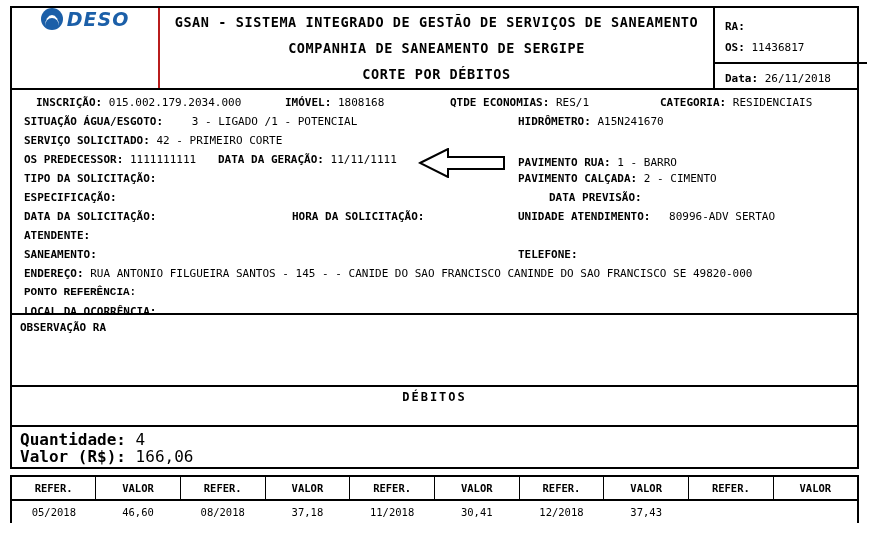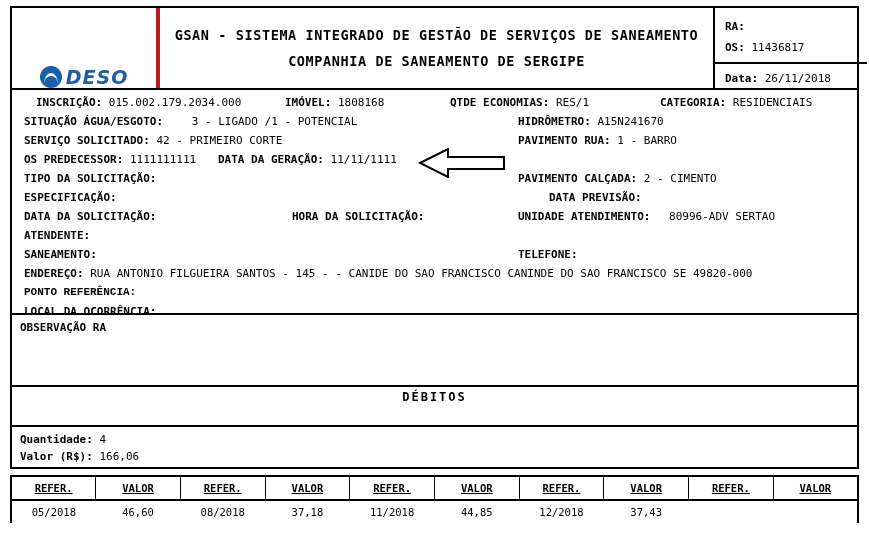--- a/index.html
+++ b/index.html
@@ -24,23 +24,23 @@
 
   
   .header {
     display: flex;
     border: 2px solid #000;
     height: 84px;
     box-sizing: border-box;
   }
   .logo-cell {
     width: 148px;
-    border-right: 4px solid #b91c1c;
+    border-right: 2px solid #b91c1c;
     display: flex;
-    align-items: flex-end;
+    align-items: flex-start;
     justify-content: center;
     box-sizing: border-box;
   }
   .logo {
     display: flex;
     align-items: center;
     gap: 4px;
   }
   .logo-mark {
     width: 22px;
@@ -152,62 +152,63 @@
     font-weight: bold;
     letter-spacing: 2px;
     line-height: 21px;
   }
   .totais {
     border: 2px solid #000;
     border-top: none;
     height: 42px;
     box-sizing: border-box;
     padding: 4px 8px;
-    font-size: 11px;
+    font-size: 16px;
     line-height: 17px;
   }
 
   
   .tbl {
     border-collapse: collapse;
     width: 849px;
     margin-top: 6px;
     table-layout: fixed;
   }
   .tbl th, .tbl td {
     border: 1px solid #000;
     font-size: 10.5px;
     text-align: center;
     height: 20px;
     font-family: "DejaVu Sans Mono", monospace;
   }
   .tbl th { font-weight: bold; }
   .tbl td { font-weight: normal; border-top: none; border-bottom: none; }
   .tbl tr.vals td { border: none; }
-  .tbl thead tr th { border-width: 2px 1px; text-decoration: underline; }
+  .tbl thead tr th { border-width: 2px 1px; }
   .tbl thead tr th:first-child { border-left-width: 2px; }
   .tbl thead tr th:last-child { border-right-width: 2px; }
   .tbl tbody tr td:first-child { border-left: 2px solid #000; }
   .tbl tbody tr td:last-child { border-right: 2px solid #000; }
 </style>
 </head>
 <body>
 
 <div class="page">
 
   <div class="header">
     <div class="logo-cell">
       <div class="logo">
         <span class="logo-mark"></span>
         <span class="logo-text">DESO</span>
       </div>
     </div>
     <div class="title-cell">
       <div>GSAN - SISTEMA INTEGRADO DE GESTÃO DE SERVIÇOS DE SANEAMENTO</div>
       <div>COMPANHIA DE SANEAMENTO DE  SERGIPE</div>
+      <div>CORTE POR DÉBITOS</div>
     </div>
     <div class="ra-cell">
       <div>
         <span class="lbl">RA:</span>
         <span class="val"></span>
       </div>
       <div>
         <span class="lbl">OS:</span>
         <span class="val">11436817</span>
       </div>
@@ -248,21 +249,21 @@
         <span class="lbl">HIDRÔMETRO:</span>
         <span class="val">A15N241670</span>
       </span>
     </div>
 
     <div class="row">
       <span class="fld" style="left:4px;">
         <span class="lbl">SERVIÇO SOLICITADO:</span>
         <span class="val">42 - PRIMEIRO CORTE</span>
       </span>
-      <span class="fld" style="left:498px;">
+      <span class="fld" style="left:498px;margin-top:22px;">
         <span class="lbl">PAVIMENTO RUA:</span>
         <span class="val">1 - BARRO</span>
       </span>
     </div>
 
     <div class="row">
       <span class="fld" style="left:4px;">
         <span class="lbl">OS PREDECESSOR:</span>
         <span class="val">1111111111</span>
       </span>
@@ -386,21 +387,21 @@
         <th>VALOR</th>
       </tr>
     </thead>
     <tbody>
       <tr class="vals">
         <td>05/2018</td>
         <td>46,60</td>
         <td>08/2018</td>
         <td>37,18</td>
         <td>11/2018</td>
-        <td>44,85</td>
+        <td>30,41</td>
         <td>12/2018</td>
         <td>37,43</td>
         <td></td>
         <td></td>
       </tr>
     </tbody>
   </table>
 
 </div>
 

